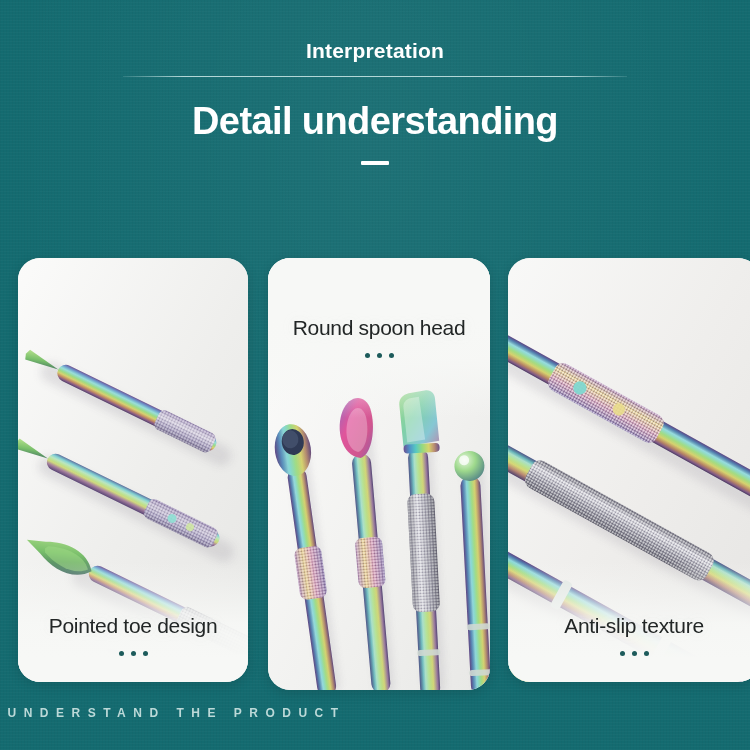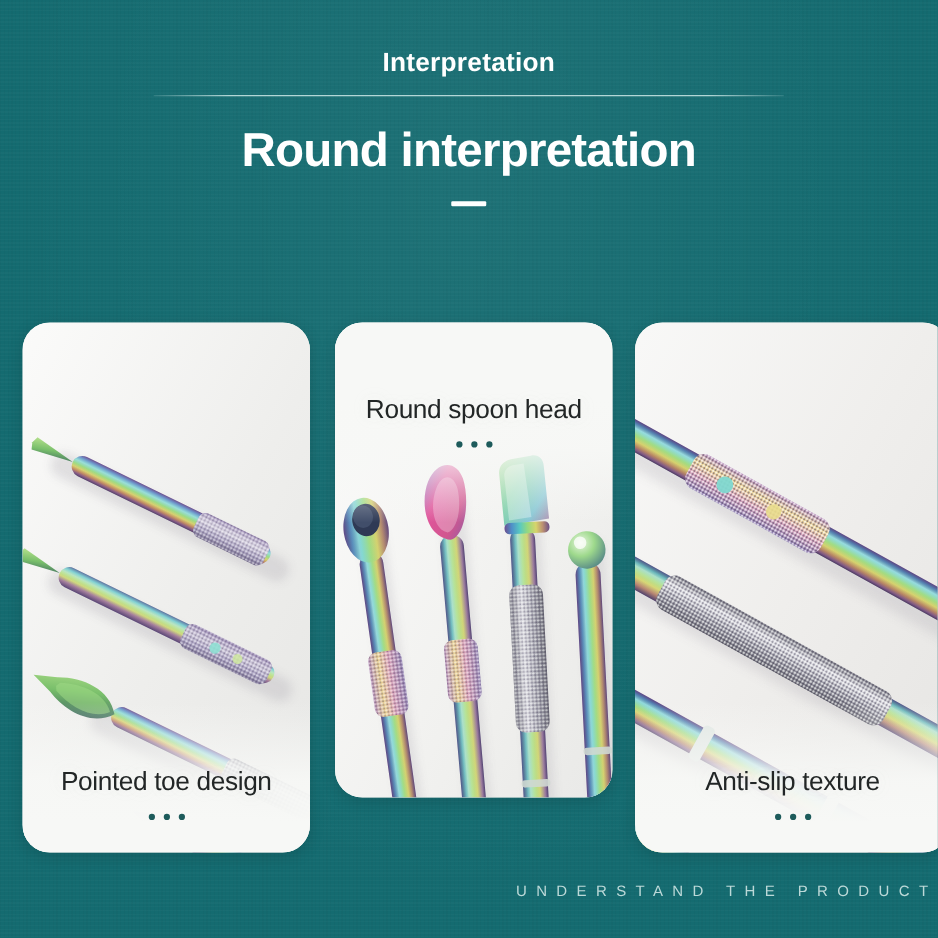--- a/index.html
+++ b/index.html
@@ -85,21 +85,21 @@
 
   .card {
     position: absolute;
     background: #f7f8f6;
     border-radius: 22px;
     overflow: hidden;
     box-shadow: 0 3px 12px rgba(0,0,0,.13);
   }
 
   .card-1 { left: 18px;  top: 258px; width: 230px; height: 424px; padding-left: 32px; }
-  .card-2 { left: 268px; top: 258px; width: 222px; height: 380px; }
+  .card-2 { left: 268px; top: 258px; width: 222px; height: 432px; }
   .card-3 { left: 508px; top: 258px; width: 252px; height: 424px; }
 
   .photo {
     position: absolute;
     inset: 0;
     overflow: hidden;
   }
   .photo svg { display: block; width: 100%; height: 100%; }
 
   
@@ -146,38 +146,38 @@
     left: 0; right: 0; top: 0; height: 160px;
     background: linear-gradient(180deg, #f7f8f6 38%, rgba(247,248,246,.9) 62%, rgba(247,248,246,0));
     z-index: 3;
   }
 
   
   .footer {
     position: absolute;
     left: 0; right: 0;
     top: 706px;
-    text-align: right;
+    text-align: left;
     z-index: 3;
     font-size: 12px;
-    font-weight: 400;
+    font-weight: 700;
     letter-spacing: 7.5px;
     color: #bcd9d8;
     text-indent: 7.5px;
   }
 </style>
 </head>
 <body>
 
 <div class="bg-texture"></div>
 
 <div class="header">
   <div class="eyebrow">Interpretation</div>
   <div class="rule"></div>
-  <div class="headline">Round interpretation</div>
+  <div class="headline">Detail understanding</div>
   <div class="dash"></div>
 </div>
 
 <div class="cards">
 
   <div class="card card-1">
     <div class="photo">
       <svg viewBox="0 0 230 424" preserveAspectRatio="xMidYMid slice" aria-hidden="true">
         <defs>
           <linearGradient id="bg1" x1="0" y1="0" x2="1" y2="1">

